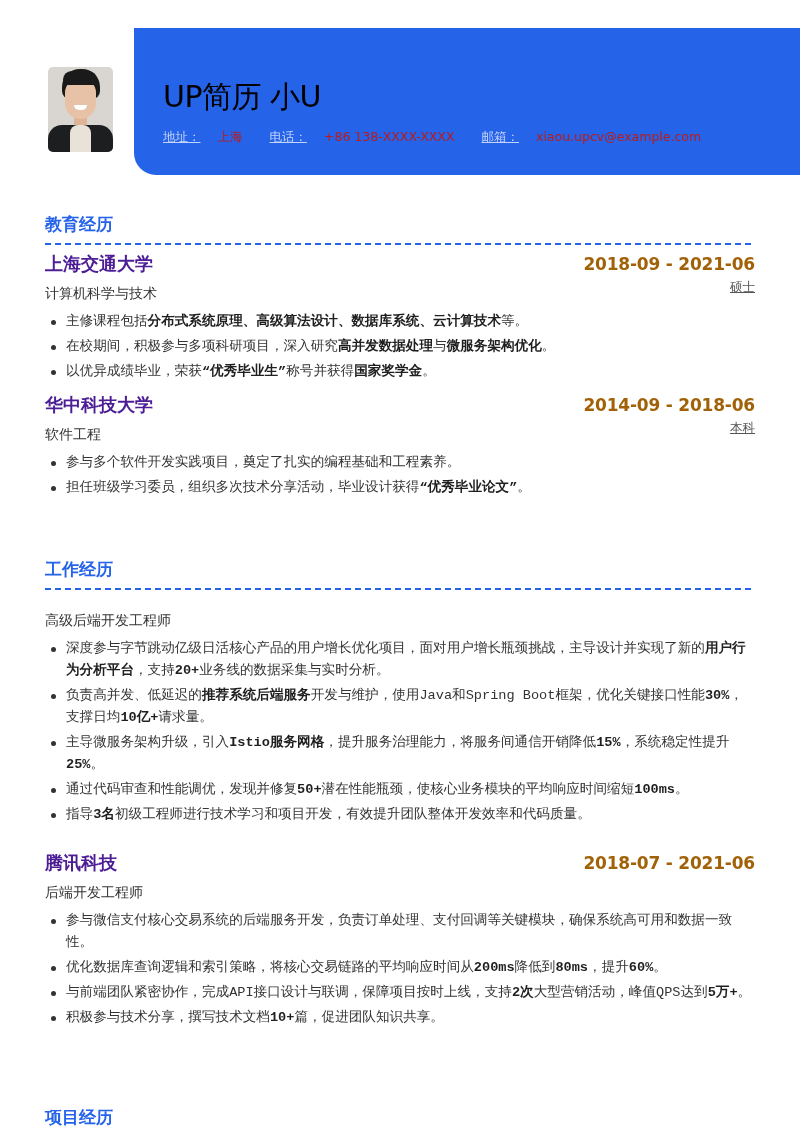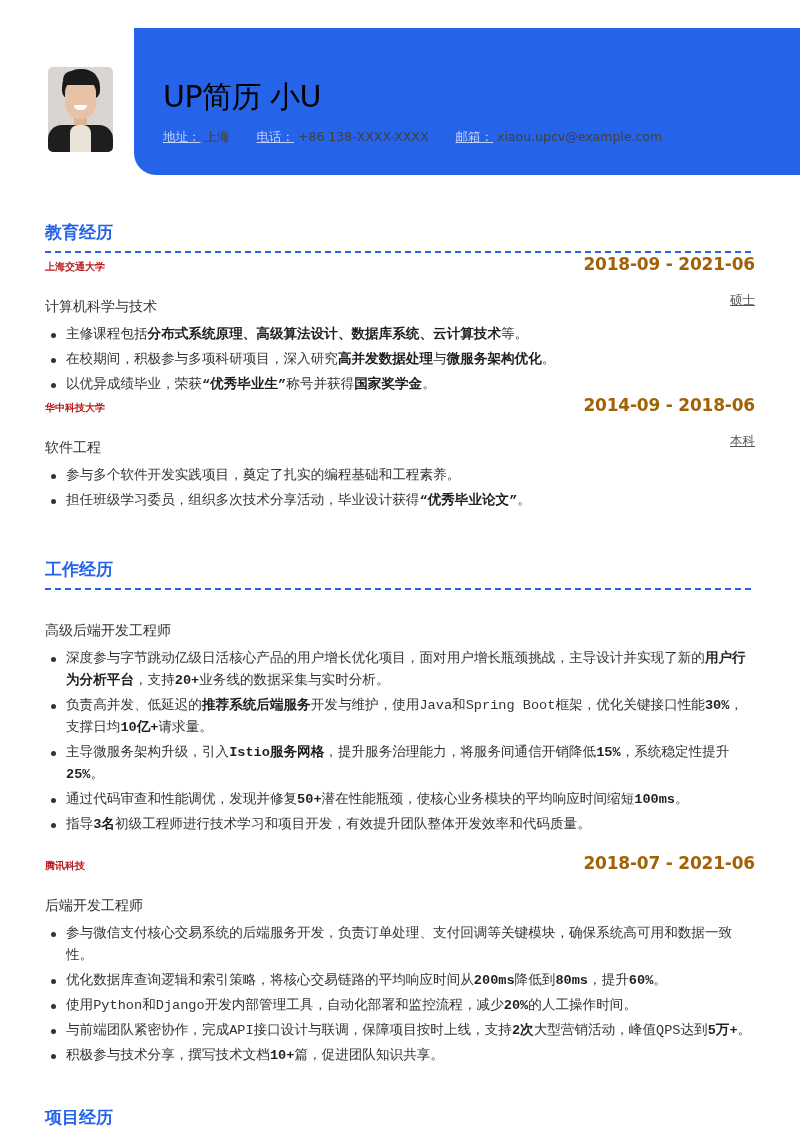--- a/index.html
+++ b/index.html
@@ -15,32 +15,32 @@
   .photo .fringe { position: absolute; left: 15px; top: 4px; width: 34px; height: 14px; background: #1b1a1a; border-radius: 16px 16px 6px 10px; }
   .photo .smile { position: absolute; left: 26px; top: 38px; width: 13px; height: 5px; background: #ffffff; border-radius: 0 0 7px 7px; }
   .photo .neck { position: absolute; left: 26px; top: 48px; width: 13px; height: 10px; background: #deb497; }
   .photo .jacket { position: absolute; left: 0; top: 58px; width: 65px; height: 30px; background: #1d1e20; border-radius: 14px 14px 0 0; }
   .photo .shirt { position: absolute; left: 22px; top: 58px; width: 21px; height: 30px; background: #e8e2d8; border-radius: 8px 8px 0 0; }
 
   .name { position: absolute; left: 163px; top: 77px; font-size: 30px; line-height: 40px; color: #000000; font-weight: normal; letter-spacing: -0.5px; }
   .contacts { position: absolute; left: 163px; top: 129px; font-size: 12.5px; line-height: 16px; color: #ffffff; display: flex; }
   .contact { margin-right: 27px; white-space: nowrap; }
   .contact .lbl { color: #c4d4fb; text-decoration: underline; }
-  .contact .val { color: #404040; margin-left: 4px; }
+  .contact .val { color: #b91c1c; margin-left: 17px; }
 
   .section { position: absolute; left: 45px; width: 710px; }
   .sec-title { font-size: 17px; line-height: 24px; color: #2563e9; font-weight: bold; }
   .sec-rule { height: 2px; margin-top: 7px; background-image: linear-gradient(to right, #2563e9 0, #2563e9 6px, transparent 6px, transparent 10px);
     background-size: 10px 2px; background-repeat: repeat-x; }
 
   .entry { position: absolute; left: 45px; width: 710px; }
   .entry-head { display: flex; justify-content: space-between; align-items: baseline; }
-  .entry-org { font-size: 10px; line-height: 18px; font-weight: bold; color: #b91c1c; }
+  .entry-org { font-size: 18px; line-height: 18px; font-weight: bold; color: #4c1d95; }
   .entry-date { font-size: 17px; line-height: 18px; color: #a16207; font-weight: bold; letter-spacing: -0.2px; }
-  .entry-sub { display: flex; justify-content: space-between; margin-top: 20px; }
+  .entry-sub { display: flex; justify-content: space-between; margin-top: 10px; }
   .entry-role { font-size: 14px; line-height: 20px; color: #333333; }
   .entry-degree { font-size: 12.5px; line-height: 16px; color: #555555; margin-top: -4px; text-decoration: underline; }
   .bullets { list-style: none; margin-top: 8px; }
   .bullets li { position: relative; padding-left: 21px; font-size: 13.6px; line-height: 22px; color: #333333; margin-bottom: 3px; font-family: Liberation Mono, monospace; }
   .bullets li::before { content: ""; position: absolute; left: 6px; top: 9px; width: 5px; height: 5px; border-radius: 50%; background: #333333; }
   .bullets li b { color: #1f1f1f; font-weight: bold; }
 </style>
 </head>
 <body>
 
@@ -54,21 +54,21 @@
   <div class="smile"></div>
 </div>
 <div class="header"></div>
 <div class="name">UP简历 小U</div>
 <div class="contacts">
   <span class="contact"><span class="lbl">地址：</span><span class="val">上海</span></span>
   <span class="contact"><span class="lbl">电话：</span><span class="val">+86 138-XXXX-XXXX</span></span>
   <span class="contact"><span class="lbl">邮箱：</span><span class="val">xiaou.upcv@example.com</span></span>
 </div>
 
-<div class="section" style="top:220px;">
+<div class="section" style="top:212px;">
   <div class="sec-title">教育经历</div>
   <div class="sec-rule"></div>
 </div>
 
 <div class="entry" style="top:255px;">
   <div class="entry-head">
     <span class="entry-org">上海交通大学</span>
     <span class="entry-date">2018-09 - 2021-06</span>
   </div>
   <div class="entry-sub">
@@ -119,21 +119,20 @@
   <div class="entry-head">
     <span class="entry-org">腾讯科技</span>
     <span class="entry-date">2018-07 - 2021-06</span>
   </div>
   <div class="entry-sub">
     <span class="entry-role">后端开发工程师</span>
   </div>
   <ul class="bullets">
       <li><span>参与微信支付核心交易系统的后端服务开发，负责订单处理、支付回调等关键模块，确保系统高可用和数据一致性。</span></li>
       <li><span>优化数据库查询逻辑和索引策略，将核心交易链路的平均响应时间从</span><b>200ms</b><span>降低到</span><b>80ms</b><span>，提升</span><b>60%</b><span>。</span></li>
-      <li><span>使用Python和Django开发内部管理工具，自动化部署和监控流程，减少</span><b>20%</b><span>的人工操作时间。</span></li>
       <li><span>与前端团队紧密协作，完成API接口设计与联调，保障项目按时上线，支持</span><b>2次</b><span>大型营销活动，峰值QPS达到</span><b>5万+</b><span>。</span></li>
       <li><span>积极参与技术分享，撰写技术文档</span><b>10+</b><span>篇，促进团队知识共享。</span></li>
     </ul>
 </div>
 
 <div class="section" style="top:1105px;">
   <div class="sec-title">项目经历</div>
 </div>
 
 </body></html>

